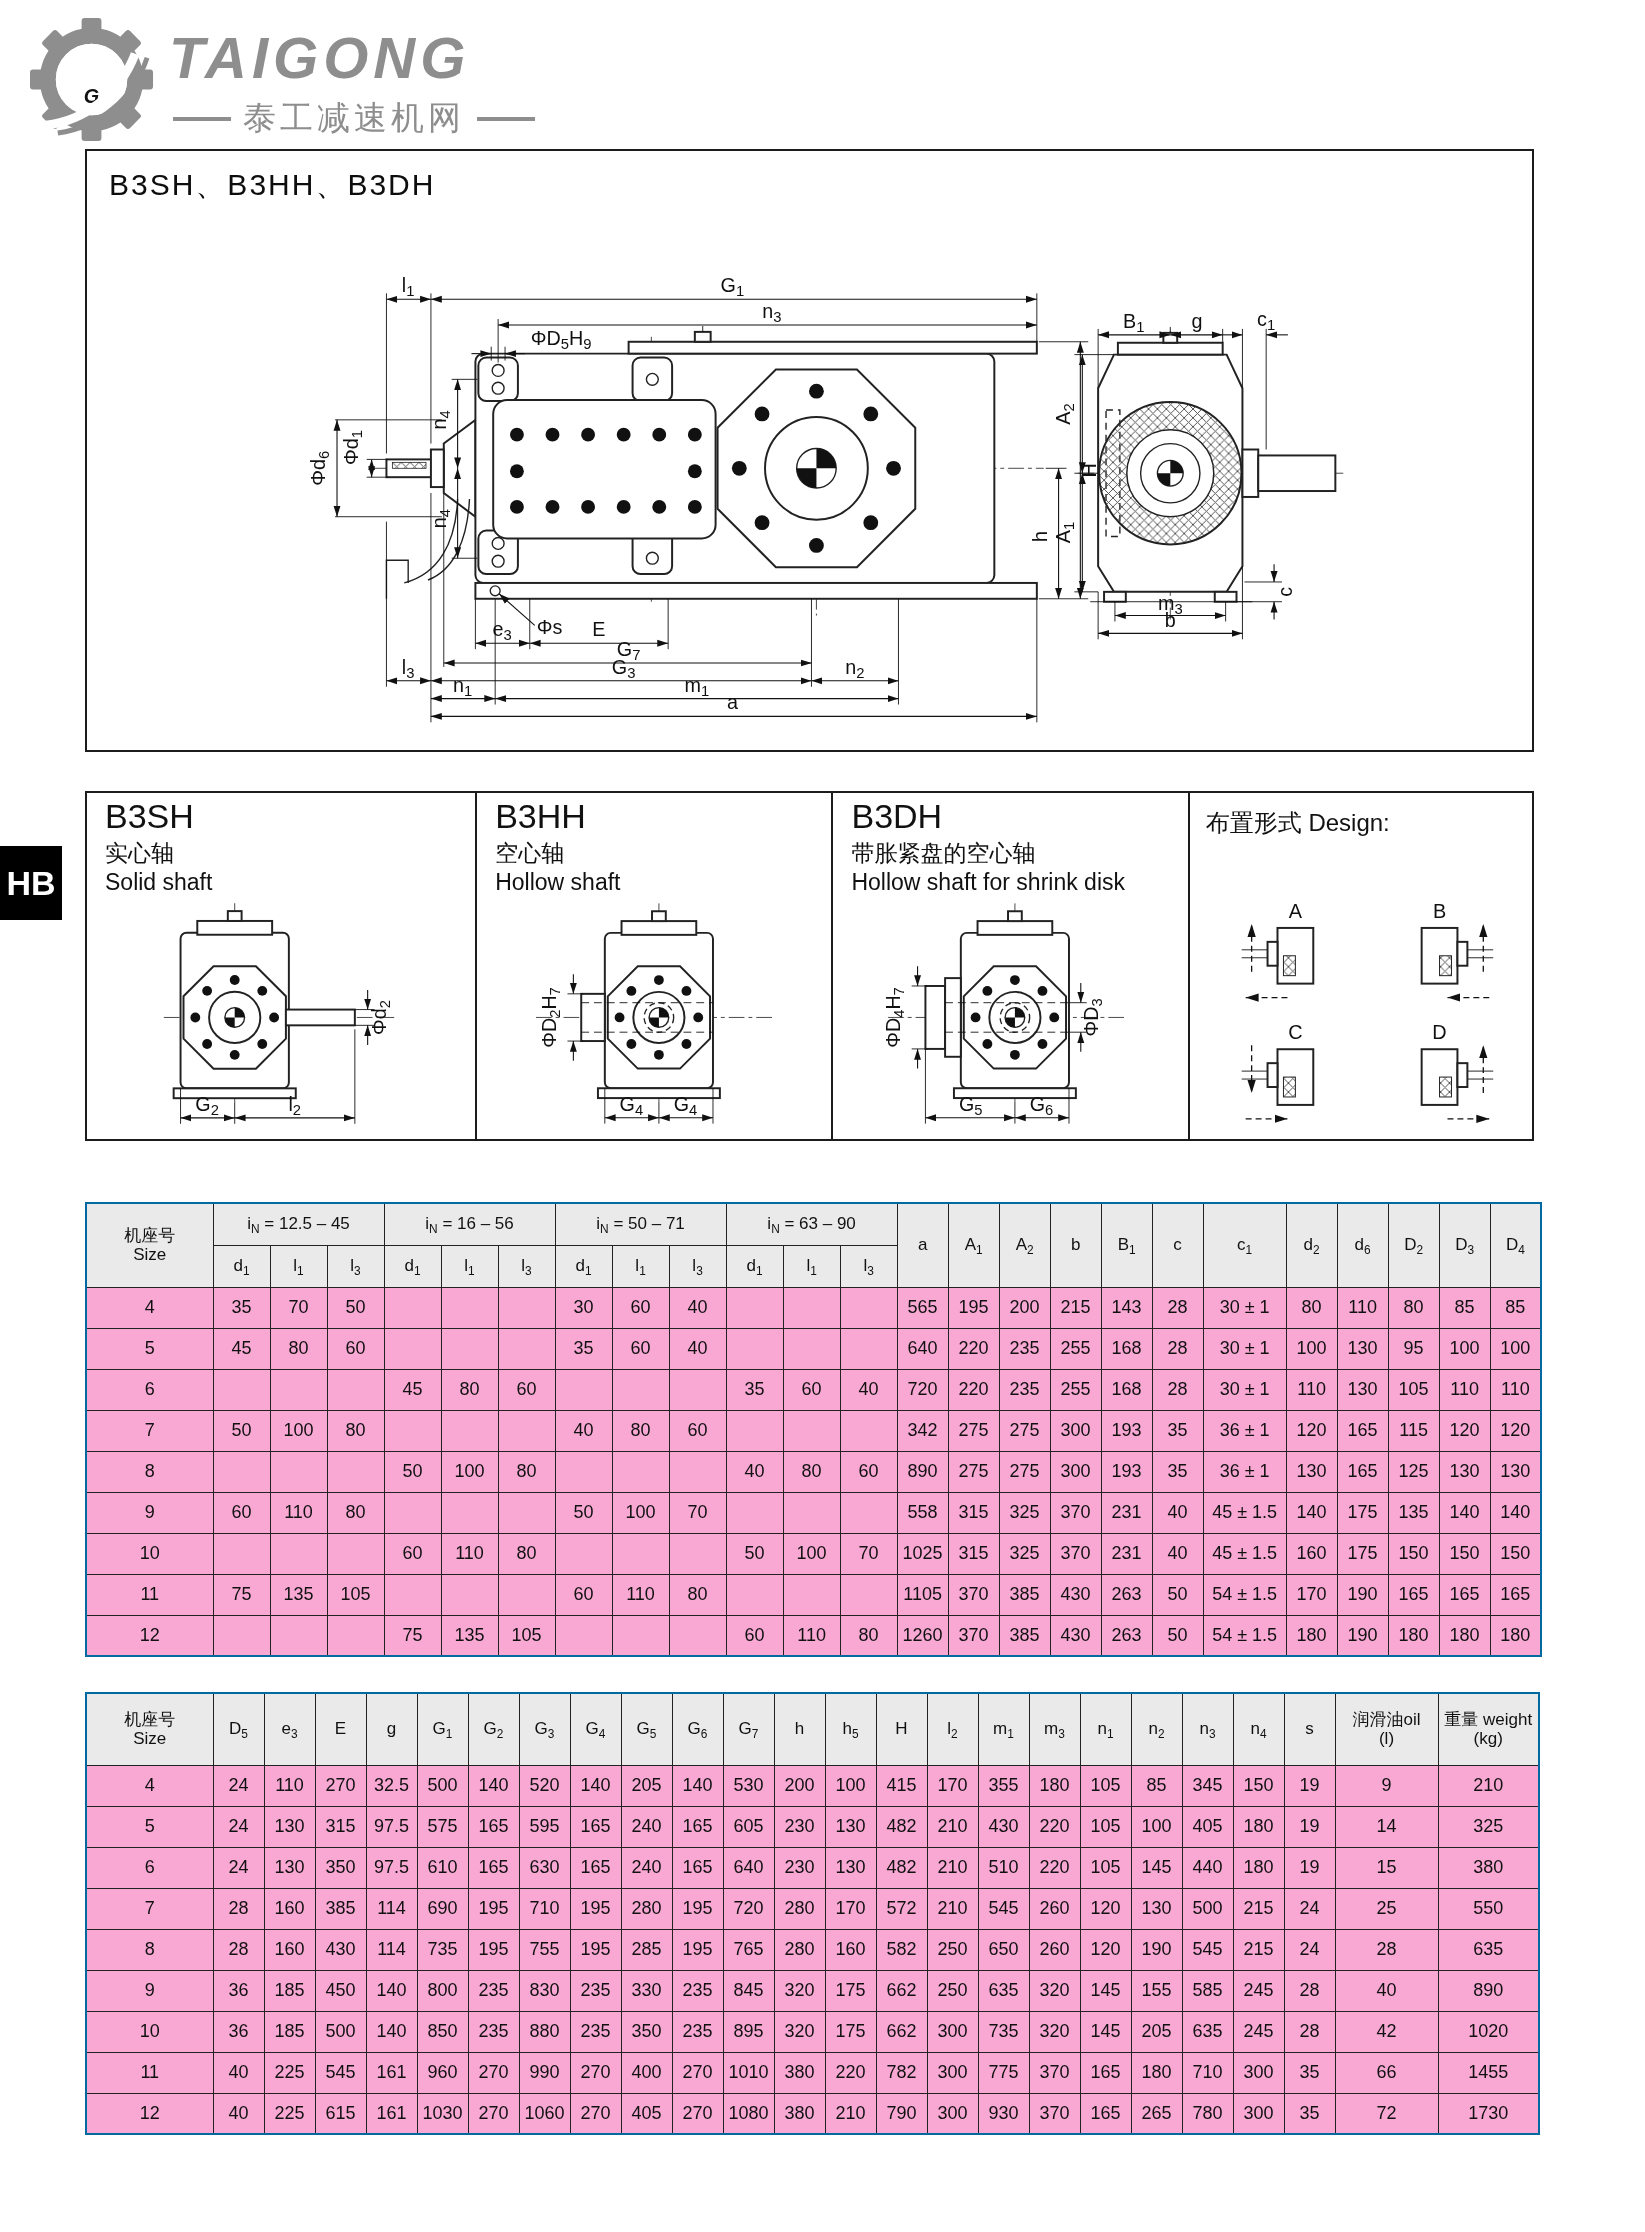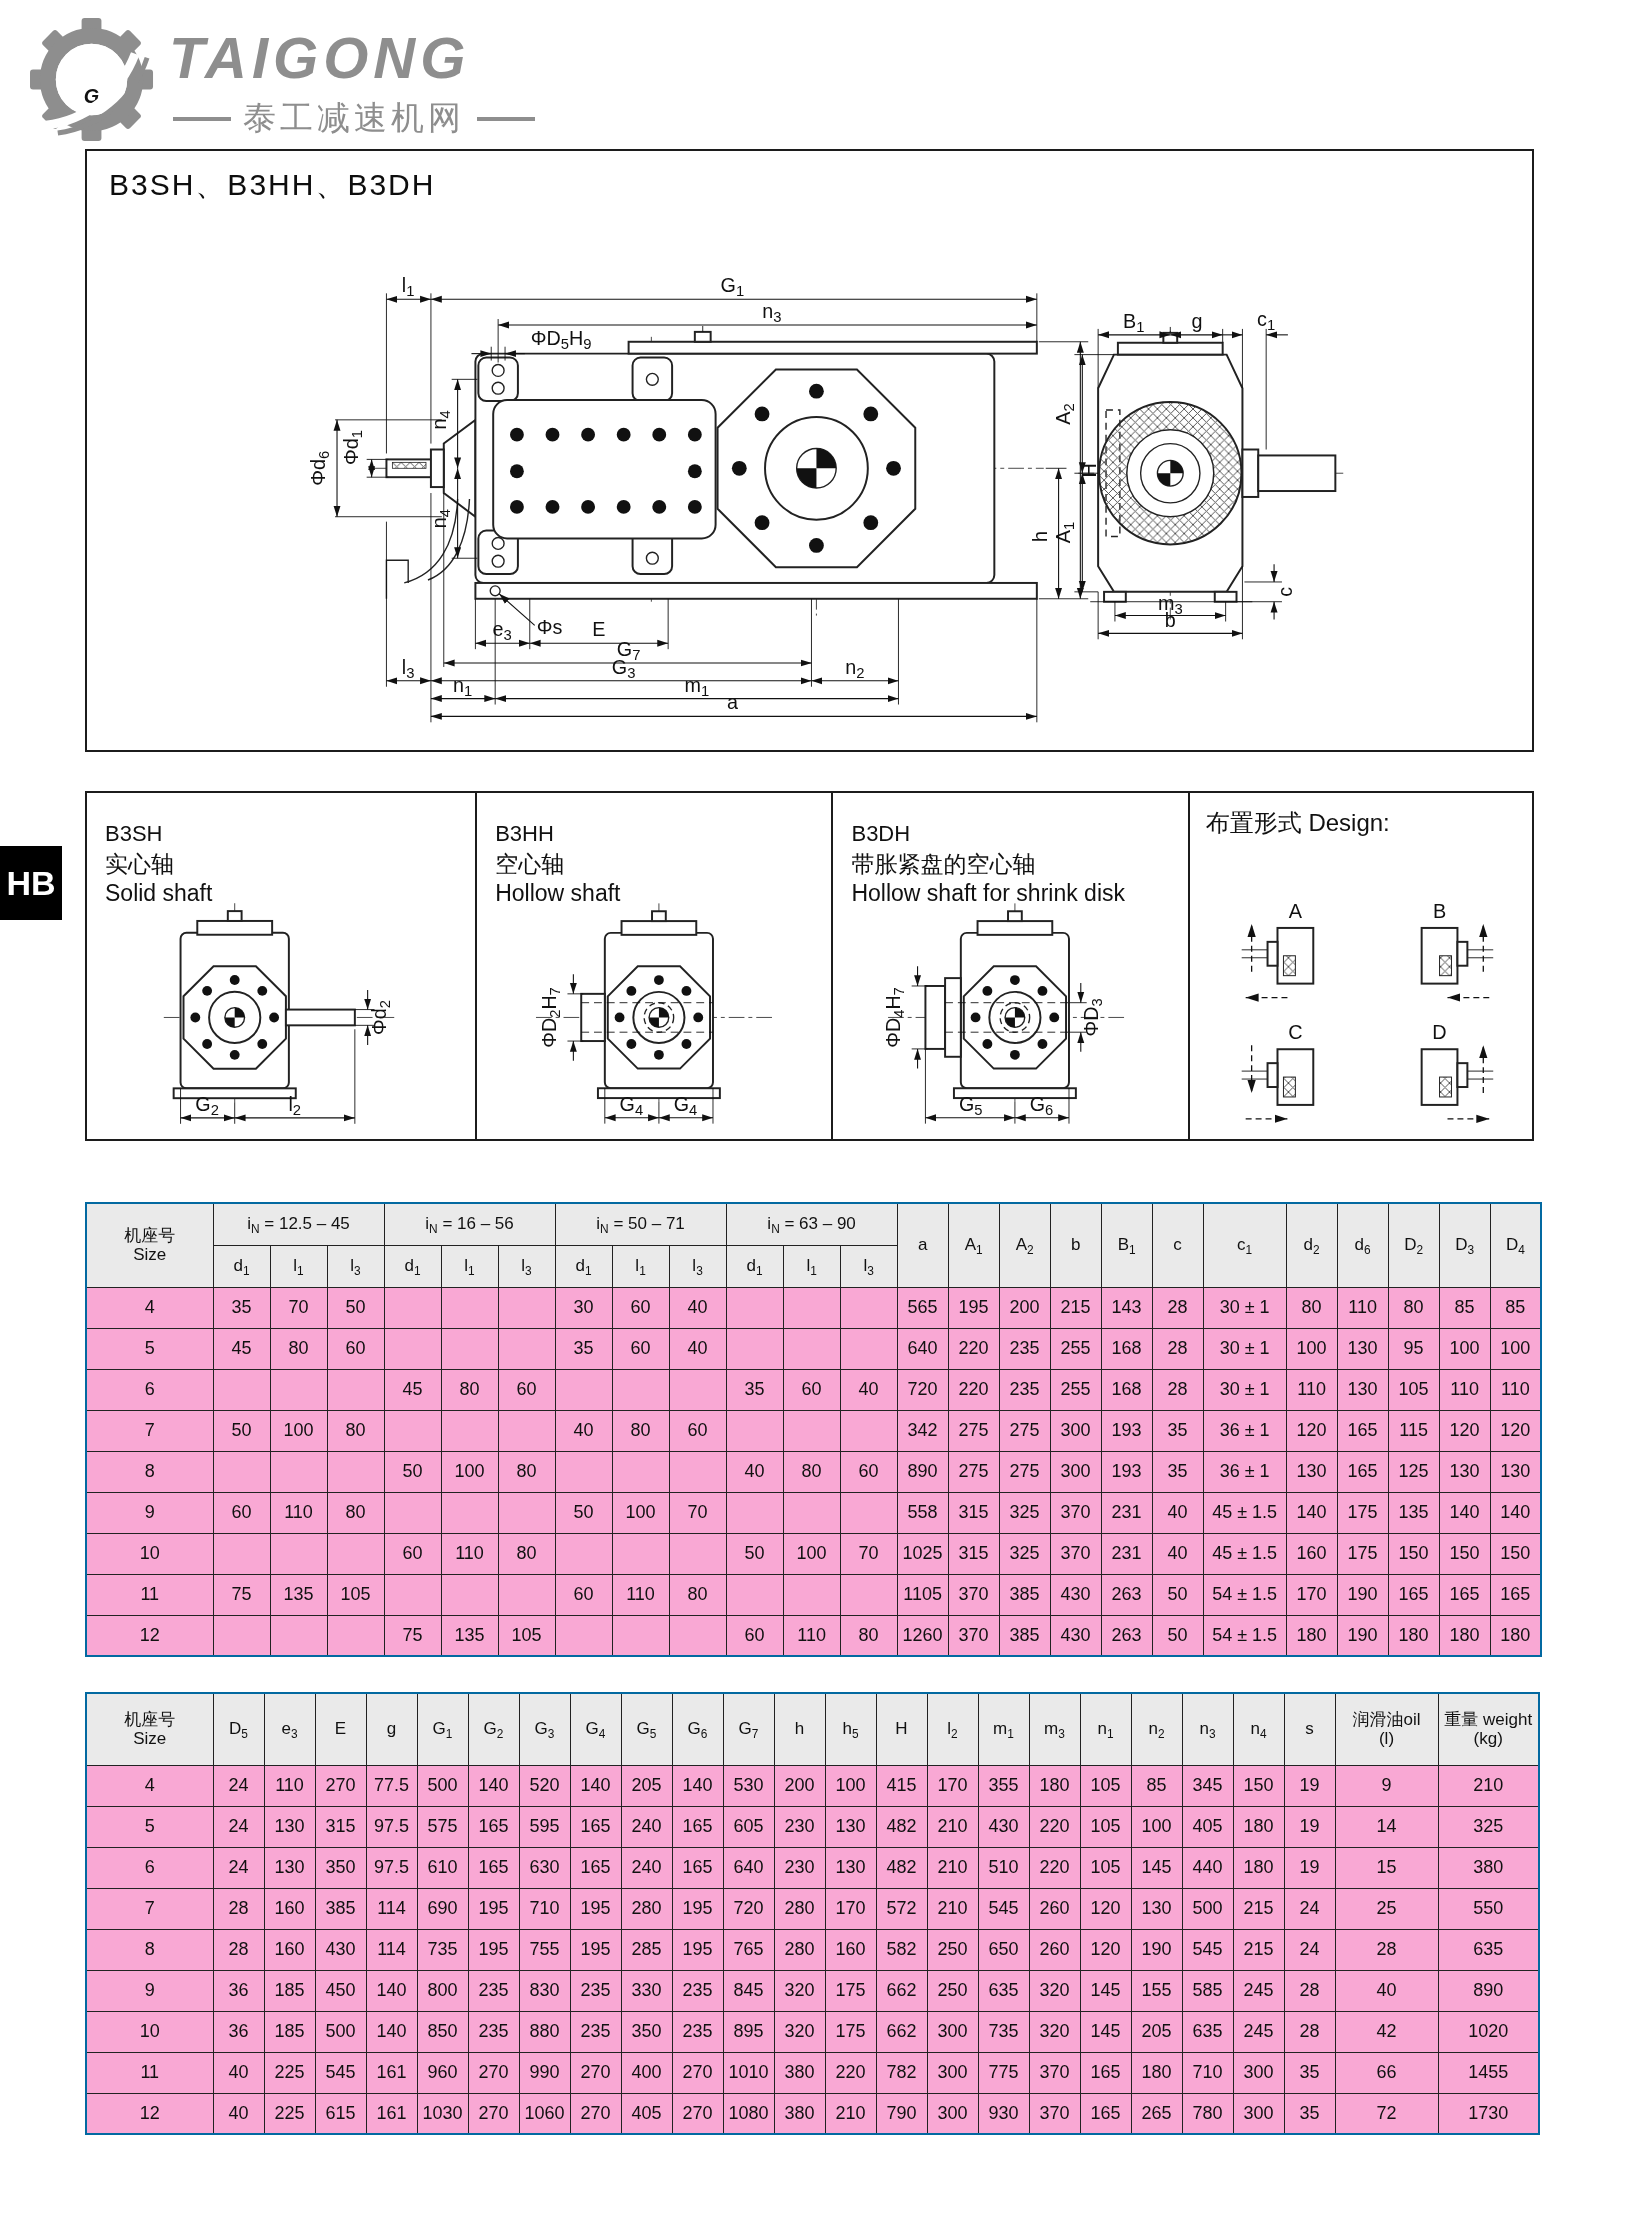--- a/index.html
+++ b/index.html
@@ -17,21 +17,21 @@
 
   
   .box{position:absolute;border:2px solid #1c1c1c;background:#fff}
   #box1{left:85px;top:149px;width:1449px;height:603px}
   .drawing-title{position:absolute;left:22px;top:14px;font-size:30px;letter-spacing:2px;color:#0d0d0d}
   .fill{position:absolute;left:0;top:0;width:100%;height:100%}
 
   #box2{left:85px;top:791px;width:1449px;height:350px;display:flex}
   .panel{position:relative;height:100%;border-right:2px solid #1c1c1c}
   .panel:last-child{border-right:none}
-  .panel .code{font-size:22px;margin:28px 0 2px 18px}
+  .panel .code{font-size:34px;margin:4px 0 2px 18px}
   .panel .cn{font-size:23px;margin:0 0 0 18px}
   .panel .en{font-size:23px;margin:0 0 0 18px}
   .design-title{font-size:24px;margin:14px 0 0 16px}
   .pansvg{position:absolute;left:0;bottom:0}
 
   .hb{position:absolute;left:0;top:846px;width:62px;height:74px;background:#000;color:#fff;
       display:flex;align-items:center;justify-content:center;font-size:34px;font-weight:bold}
 
   
   table{border-collapse:collapse;table-layout:fixed;position:absolute;left:85px;background:#f9a8d4;border:2px solid #0369a1}
@@ -849,21 +849,21 @@
           <th>重量 weight
 (kg)</th>
         </tr>
       </thead>
       <tbody>
         <tr>
           <td>4</td>
           <td>24</td>
           <td>110</td>
           <td>270</td>
-          <td>77.5</td>
+          <td>32.5</td>
           <td>500</td>
           <td>140</td>
           <td>520</td>
           <td>140</td>
           <td>205</td>
           <td>140</td>
           <td>530</td>
           <td>200</td>
           <td>100</td>
           <td>415</td>

